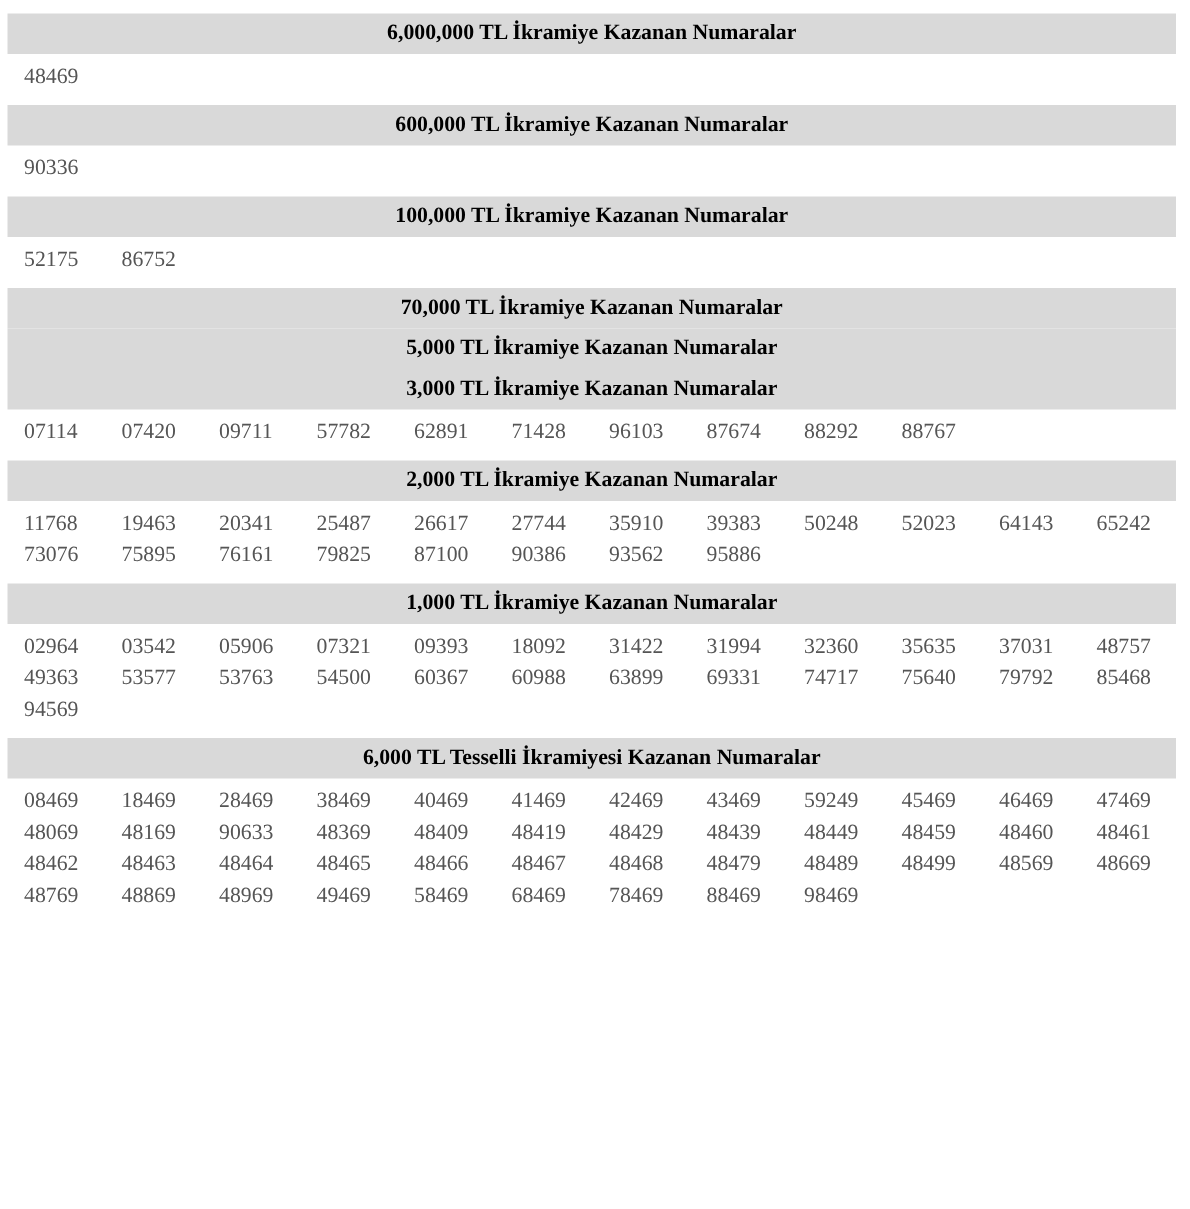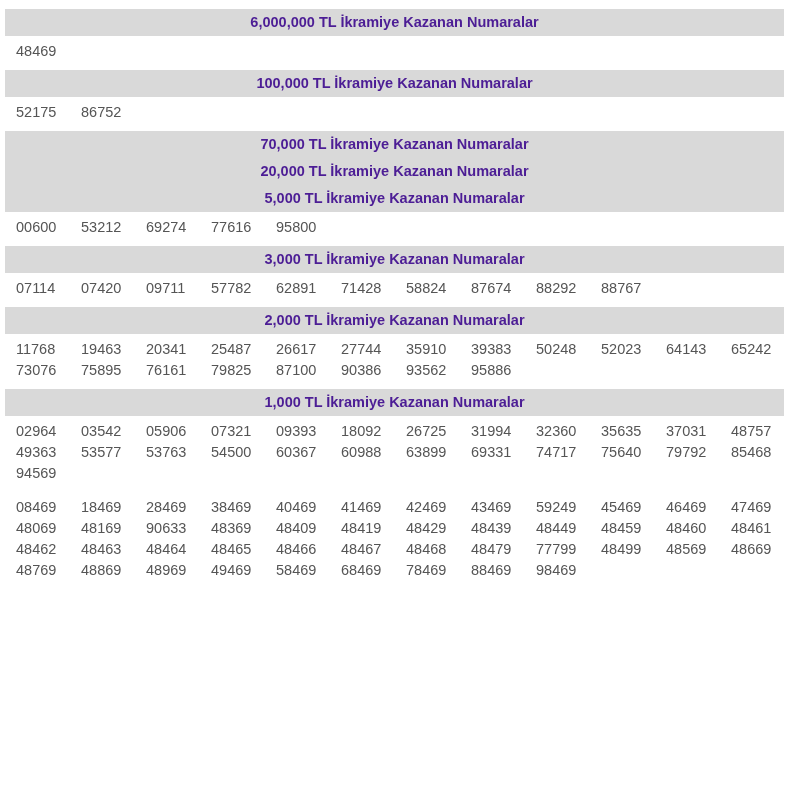--- a/index.html
+++ b/index.html
@@ -6,79 +6,79 @@
   body { width: 793px; height: 806px; overflow: hidden; font-family: "Liberation Sans", sans-serif; }
   .wrap { position: absolute; left: 5px; top: 9px; width: 779px; }
   .section { margin: 0; }
   .sec-header {
     background: #d9d9d9;
     height: 27px;
     line-height: 27px;
     text-align: center;
     font-weight: bold;
     font-size: 14.5px;
-    color: #4c1d95;
+    color: #000000;
+    font-family: Liberation Serif, serif;
   }
   .nums {
     display: grid;
     grid-template-columns: repeat(12, 65px);
     padding: 5px 0 8px 11px;
     row-gap: 0;
+    font-family: Liberation Serif, serif;
   }
   .num {
     font-size: 14.5px;
     color: #555555;
     height: 21px;
     line-height: 21px;
   }
   .nums.digits .num { padding-left: 6px; }
 </style>
 </head>
 <body>
 
 <div class="wrap" id="results">
     <div class="section">
       <div class="sec-header">6,000,000 TL İkramiye Kazanan Numaralar</div>
       <div class="nums">
         <div class="num">48469</div>
       </div>
     </div>
     <div class="section">
+      <div class="sec-header">600,000 TL İkramiye Kazanan Numaralar</div>
+      <div class="nums">
+        <div class="num">90336</div>
+      </div>
+    </div>
+    <div class="section">
       <div class="sec-header">100,000 TL İkramiye Kazanan Numaralar</div>
       <div class="nums">
         <div class="num">52175</div>
         <div class="num">86752</div>
       </div>
     </div>
     <div class="section">
       <div class="sec-header">70,000 TL İkramiye Kazanan Numaralar</div>
     </div>
     <div class="section">
-      <div class="sec-header">20,000 TL İkramiye Kazanan Numaralar</div>
     </div>
     <div class="section">
       <div class="sec-header">5,000 TL İkramiye Kazanan Numaralar</div>
-      <div class="nums">
-        <div class="num">00600</div>
-        <div class="num">53212</div>
-        <div class="num">69274</div>
-        <div class="num">77616</div>
-        <div class="num">95800</div>
-      </div>
     </div>
     <div class="section">
       <div class="sec-header">3,000 TL İkramiye Kazanan Numaralar</div>
       <div class="nums">
         <div class="num">07114</div>
         <div class="num">07420</div>
         <div class="num">09711</div>
         <div class="num">57782</div>
         <div class="num">62891</div>
         <div class="num">71428</div>
-        <div class="num">58824</div>
+        <div class="num">96103</div>
         <div class="num">87674</div>
         <div class="num">88292</div>
         <div class="num">88767</div>
       </div>
     </div>
     <div class="section">
       <div class="sec-header">2,000 TL İkramiye Kazanan Numaralar</div>
       <div class="nums">
         <div class="num">11768</div>
         <div class="num">19463</div>
@@ -104,21 +104,21 @@
     </div>
     <div class="section">
       <div class="sec-header">1,000 TL İkramiye Kazanan Numaralar</div>
       <div class="nums">
         <div class="num">02964</div>
         <div class="num">03542</div>
         <div class="num">05906</div>
         <div class="num">07321</div>
         <div class="num">09393</div>
         <div class="num">18092</div>
-        <div class="num">26725</div>
+        <div class="num">31422</div>
         <div class="num">31994</div>
         <div class="num">32360</div>
         <div class="num">35635</div>
         <div class="num">37031</div>
         <div class="num">48757</div>
         <div class="num">49363</div>
         <div class="num">53577</div>
         <div class="num">53763</div>
         <div class="num">54500</div>
         <div class="num">60367</div>
@@ -126,20 +126,21 @@
         <div class="num">63899</div>
         <div class="num">69331</div>
         <div class="num">74717</div>
         <div class="num">75640</div>
         <div class="num">79792</div>
         <div class="num">85468</div>
         <div class="num">94569</div>
       </div>
     </div>
     <div class="section">
+      <div class="sec-header">6,000 TL Tesselli İkramiyesi Kazanan Numaralar</div>
       <div class="nums">
         <div class="num">08469</div>
         <div class="num">18469</div>
         <div class="num">28469</div>
         <div class="num">38469</div>
         <div class="num">40469</div>
         <div class="num">41469</div>
         <div class="num">42469</div>
         <div class="num">43469</div>
         <div class="num">59249</div>
@@ -159,21 +160,21 @@
         <div class="num">48460</div>
         <div class="num">48461</div>
         <div class="num">48462</div>
         <div class="num">48463</div>
         <div class="num">48464</div>
         <div class="num">48465</div>
         <div class="num">48466</div>
         <div class="num">48467</div>
         <div class="num">48468</div>
         <div class="num">48479</div>
-        <div class="num">77799</div>
+        <div class="num">48489</div>
         <div class="num">48499</div>
         <div class="num">48569</div>
         <div class="num">48669</div>
         <div class="num">48769</div>
         <div class="num">48869</div>
         <div class="num">48969</div>
         <div class="num">49469</div>
         <div class="num">58469</div>
         <div class="num">68469</div>
         <div class="num">78469</div>

